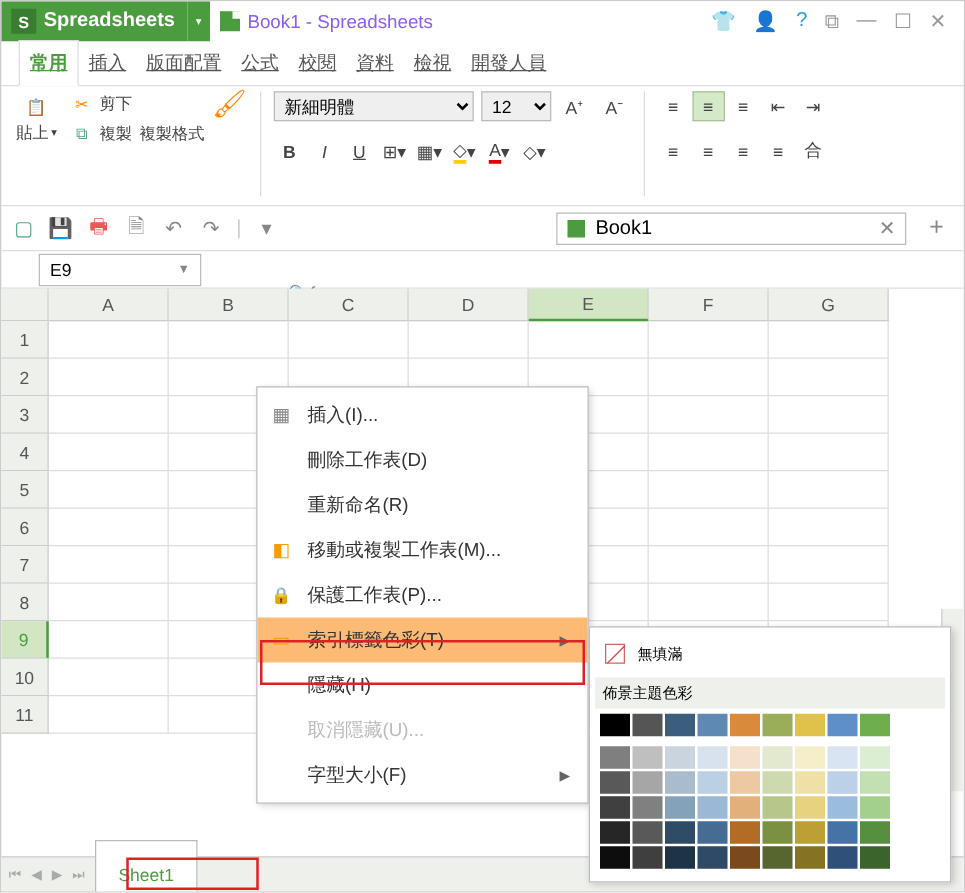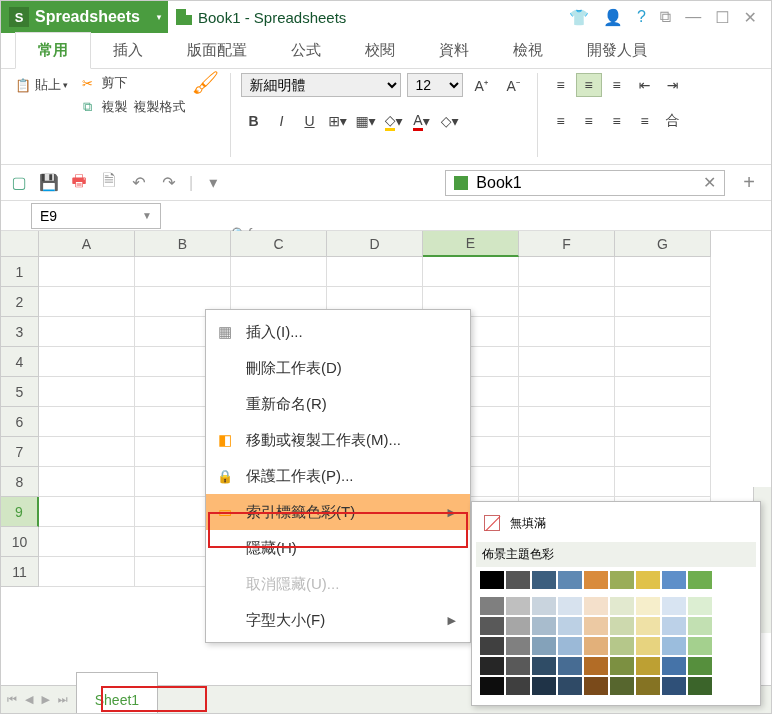--- a/index.html
+++ b/index.html
@@ -3,37 +3,37 @@
 <meta charset="utf-8">
 <style>
 * { margin:0; padding:0; box-sizing:border-box; font-family:"Microsoft JhengHei","Segoe UI",sans-serif; }
 body { background:#fff; width:772px; height:714px; position:relative; overflow:hidden; border:1px solid #ccc; }
 
 
 .titlebar { height:32px; display:flex; align-items:center; background:#fff; }
 .brand { background:#4a9c3f; color:#fff; height:32px; padding:0 10px 0 8px; display:flex; align-items:center; font-size:16px; font-weight:bold; gap:6px; }
 .brand-s { background:#3a7c30; width:20px; height:20px; display:inline-flex; align-items:center; justify-content:center; font-size:13px; }
 .brand-drop { width:18px; height:32px; background:#4a9c3f; display:flex; align-items:center; justify-content:center; color:#fff; font-size:9px; }
-.title-doc { display:flex; align-items:center; gap:6px; margin-left:8px; color:#14532d; font-size:15px; }
+.title-doc { display:flex; align-items:center; gap:6px; margin-left:8px; color:#8b5cf6; font-size:15px; }
 .title-doc .dicon { width:16px; height:16px; background:#4a9c3f; display:inline-block; position:relative; }
 .title-doc .dicon::after { content:""; position:absolute; top:0; right:0; width:6px; height:6px; background:#fff; }
 .winctrls { margin-left:auto; display:flex; align-items:center; gap:14px; padding-right:14px; color:#999; }
 .winctrls span { cursor:pointer; }
 .help { color:#2aa0d0; }
 
 
 .tabs { height:36px; display:flex; align-items:flex-end; border-bottom:1px solid #ddd; padding-left:14px; gap:0; }
-.tab { padding:8px 22px; color:#555; font-size:15px; cursor:pointer; }
+.tab { padding:8px 8px; color:#555; font-size:15px; cursor:pointer;text-decoration:underline; }
 .tab.active { border:1px solid #ddd; border-bottom:1px solid #fff; margin-bottom:-1px; color:#4a9c3f; font-weight:bold; background:#fff; }
 
 
 .ribbon { height:96px; border-bottom:1px solid #ddd; display:flex; padding:4px 8px; gap:6px; align-items:flex-start; overflow:hidden; }
 .rgroup { display:flex; flex-direction:column; gap:4px; }
 .rrow { display:flex; align-items:center; gap:6px; }
-.big-btn { display:flex; flex-direction:row; align-items:center; gap:2px; font-size:13px; color:#444; padding:2px 4px; cursor:pointer; }
+.big-btn { display:flex; flex-direction:column; align-items:center; gap:2px; font-size:13px; color:#444; padding:2px 4px; cursor:pointer; }
 .ic { width:20px; height:20px; display:inline-flex; align-items:center; justify-content:center; }
 .sm { font-size:13px; color:#444; display:flex; align-items:center; gap:4px; cursor:pointer; }
 .sep { width:1px; background:#ddd; height:84px; margin:0 4px; }
 select.fsel { height:24px; border:1px solid #bbb; font-size:14px; padding:0 4px; }
 .fsel.font { width:160px; }
 .fsel.size { width:56px; }
 .btnrow { display:flex; gap:2px; }
 .sq { width:26px; height:24px; display:inline-flex; align-items:center; justify-content:center; border:1px solid transparent; cursor:pointer; font-size:14px; color:#444; }
 .sq.on { background:#d6e9c6; border-color:#aac09a; }
 

